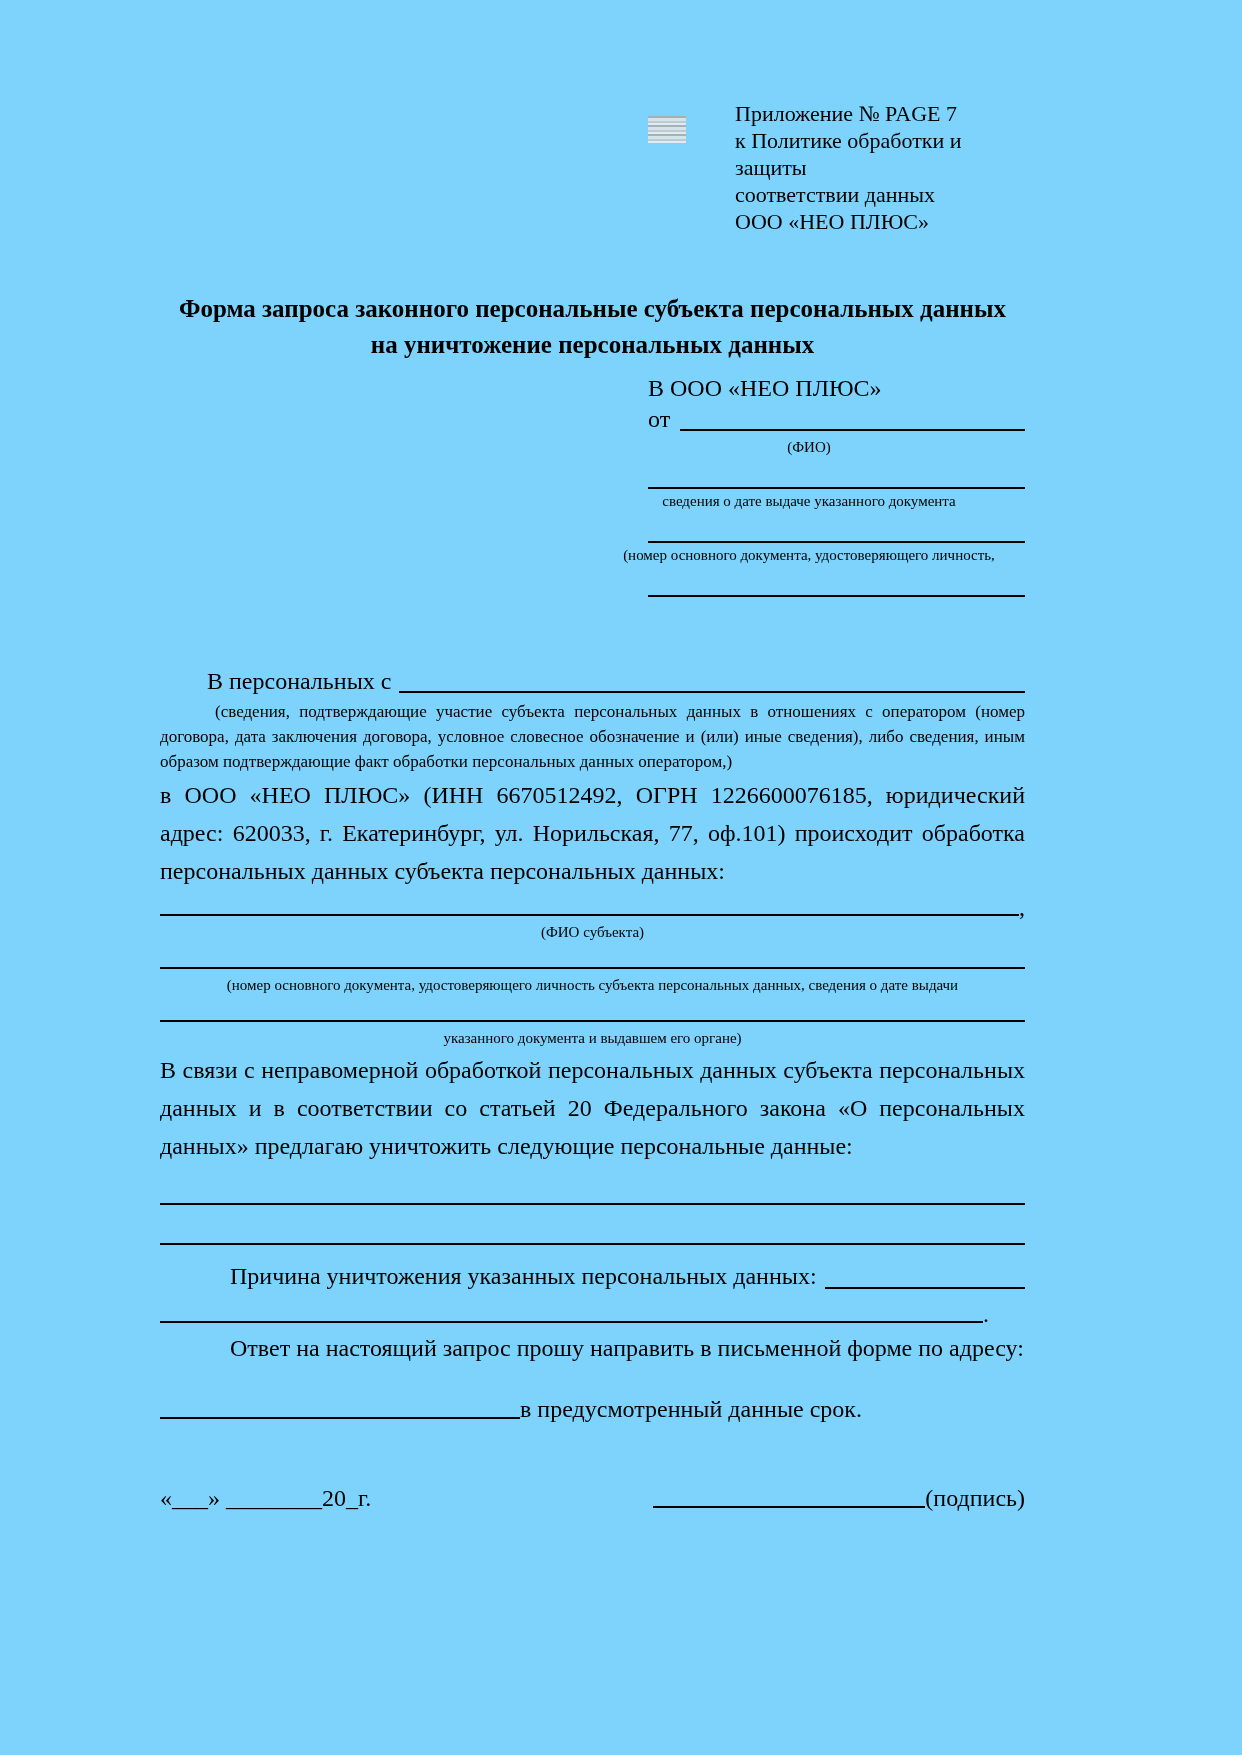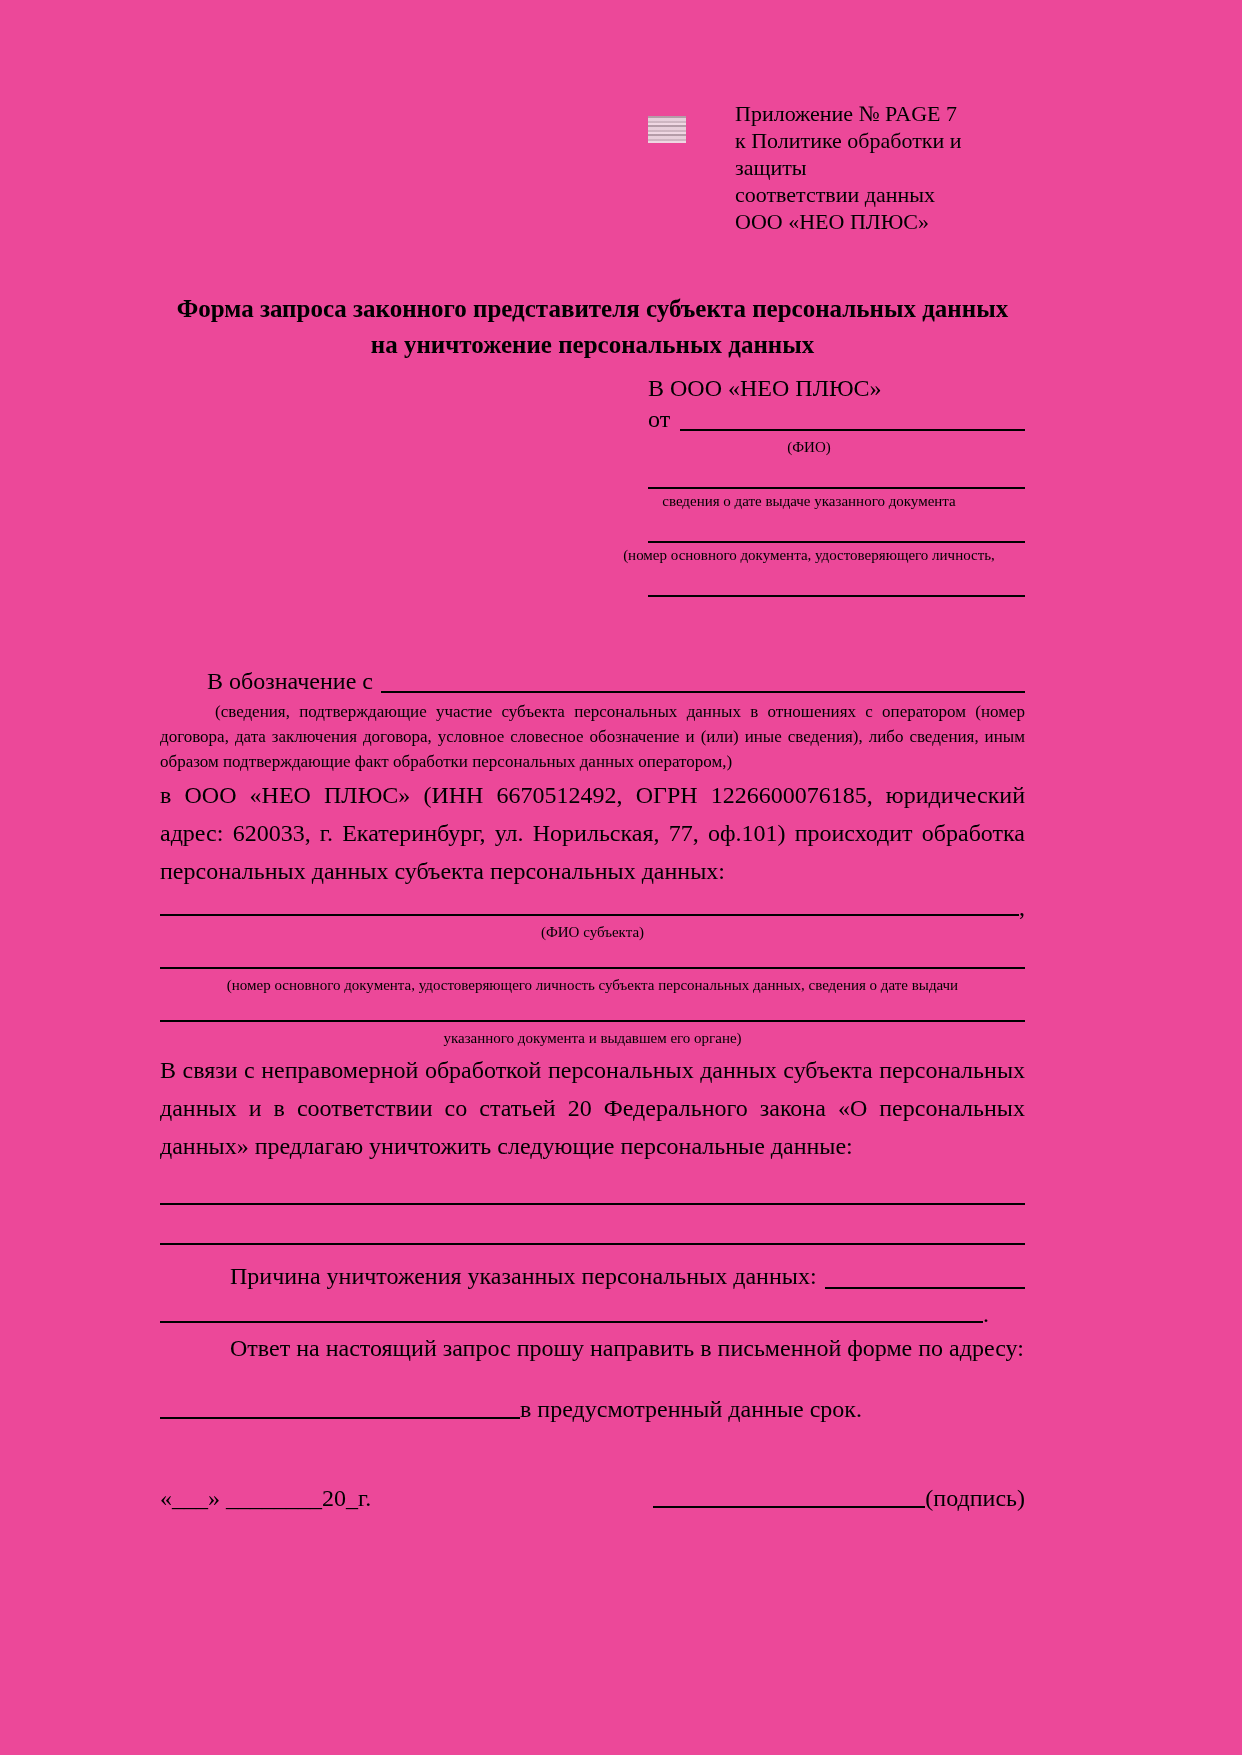--- a/index.html
+++ b/index.html
@@ -1,20 +1,20 @@
 <!DOCTYPE html>
 <html><head>
 <meta charset="utf-8">
 <style>
   html,body { margin:0; padding:0; background:#f2f2f2; }
   .page {
     position:relative;
     width:1242px; height:1755px;
     margin:0 auto;
-    background:#ec4899;
+    background:#7dd3fc;
     color:#000;
     font-family:"Liberation Serif","DejaVu Serif",serif;
     font-size:24px;
     overflow:hidden;
   }
   .content { position:absolute; left:160px; top:100px; width:865px; }
 
   
   .header-block { margin-left:575px; font-size:22px; line-height:27px; }
   .artifact {
@@ -69,21 +69,21 @@
     <div class="artifact"></div>
 
     <div class="header-block">
       <div>Приложение №  PAGE 7</div>
       <div>к Политике обработки и защиты</div>
       <div>соответствии данных</div>
       <div>ООО «НЕО ПЛЮС»</div>
     </div>
 
     <div class="title">
-      <div>Форма запроса законного представителя субъекта персональных данных</div>
+      <div>Форма запроса законного персональные субъекта персональных данных</div>
       <div>на уничтожение персональных данных</div>
     </div>
 
     <div class="addressee">
       <div class="addr-to">В ООО «НЕО ПЛЮС»</div>
 
       <div class="from-row">
         <span class="lbl">от</span>
         <span class="fill"></span>
       </div>
@@ -99,21 +99,21 @@
         <div class="caption addr-caption">(номер основного документа, удостоверяющего личность,</div>
       </div>
 
 
       <div class="addr-field">
         <div class="fline"></div>
       </div>
     </div>
 
     <div class="according-row">
-      <span class="lbl">В обозначение с</span>
+      <span class="lbl">В персональных с</span>
       <span class="fill"></span>
     </div>
 
     <p class="small-print">(сведения, подтверждающие участие субъекта персональных данных в отношениях с оператором (номер договора, дата заключения договора, условное словесное обозначение и (или) иные сведения), либо сведения, иным образом подтверждающие факт обработки персональных данных оператором,)</p>
 
     <p class="para">в ООО «НЕО ПЛЮС» (ИНН 6670512492, ОГРН 1226600076185, юридический адрес: 620033, г. Екатеринбург, ул. Норильская, 77, оф.101) происходит обработка персональных данных субъекта персональных данных:</p>
 
     <div class="subject-row">
       <span class="fill"></span>
       <span class="suffix">,</span>

